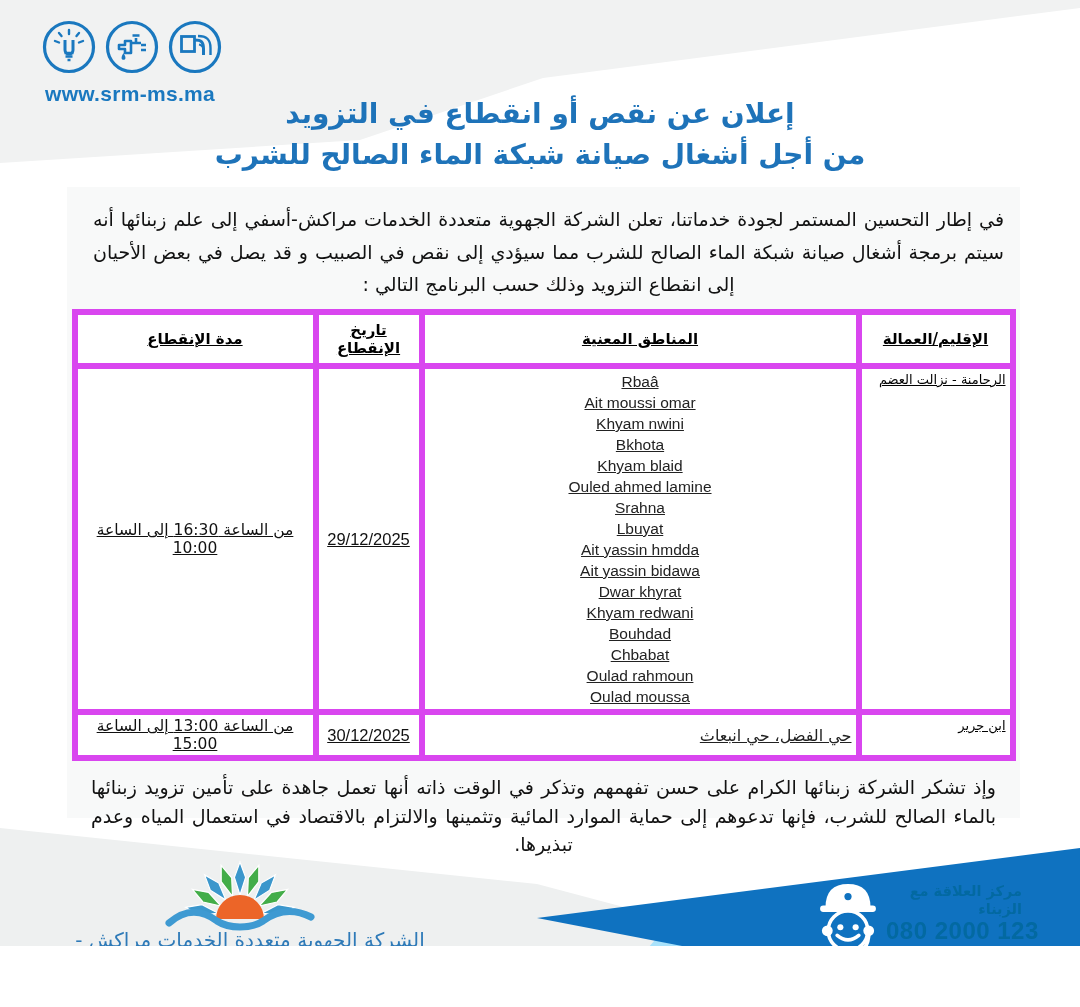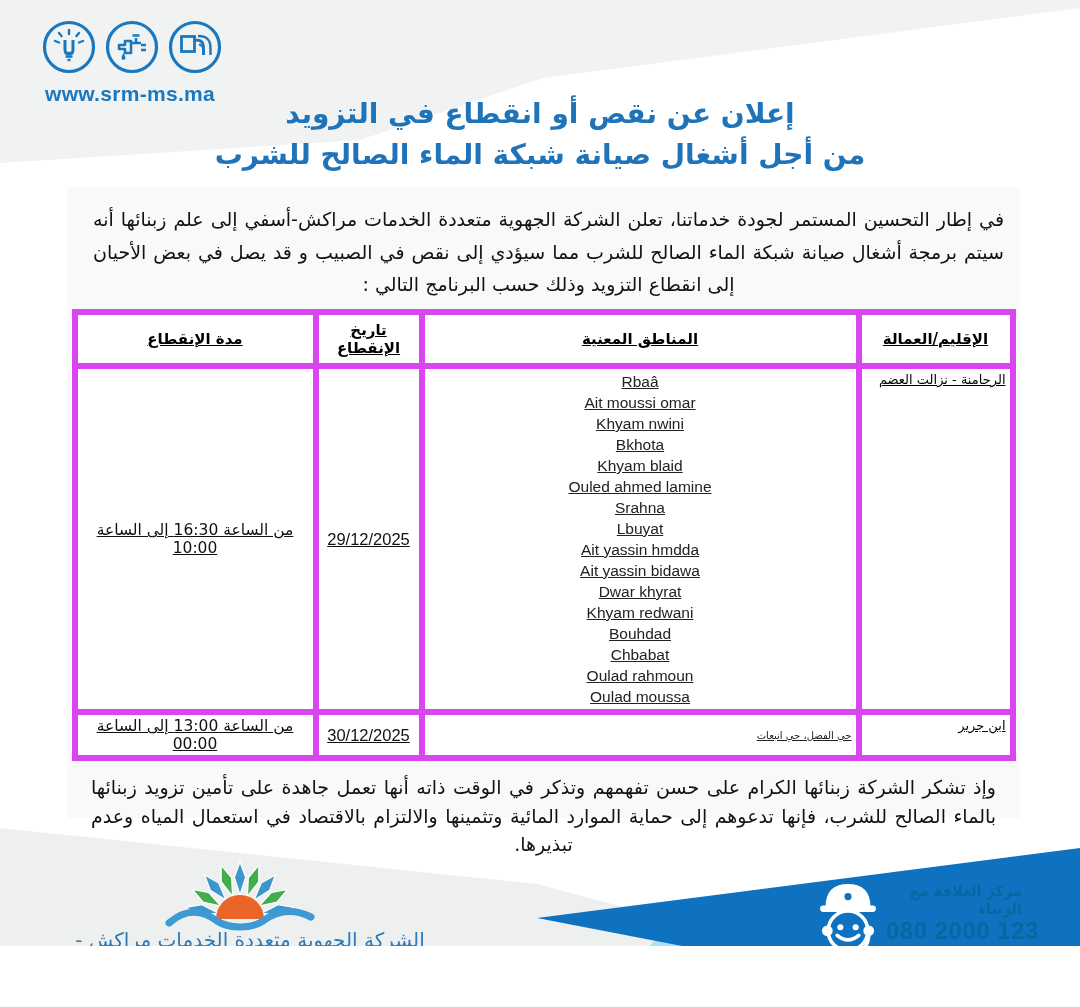--- a/index.html
+++ b/index.html
@@ -56,21 +56,21 @@
     border:2px solid #1c1c1c; background:#ffffff; table-layout:fixed;
   }
   table.outage th, table.outage td { border:6px solid #d946ef;text-decoration:underline; }
   table.outage th {
     font-size:15px; font-weight:bold; color:#000; padding:6px 4px; text-align:center;
   }
   td.c-prov { vertical-align:top; text-align:right; font-size:13px; padding:3px 4px; }
   td.c-areas { text-align:center; padding:2px 4px;
     font-family:"Liberation Sans","DejaVu Sans",sans-serif; font-size:15.5px; color:#222; }
   td.c-areas .area-line { line-height:21px; }
-  td.c-areas.single { text-align:right; font-family:"DejaVu Sans",sans-serif; font-size:10px; }
+  td.c-areas.single { text-align:right; font-family:"DejaVu Sans",sans-serif; font-size:16px; }
   td.c-date { text-align:center; font-size:16.5px; direction:ltr;
     font-family:"Liberation Sans",sans-serif; color:#111; }
   td.c-dur { text-align:center; font-size:15.5px; direction:rtl; color:#111; padding:2px 6px; }
 
   
   .logo-wrap { position:absolute; left:165px; top:843px; }
   .company-ar {
     position:absolute; left:60px; top:928px; width:380px; text-align:center;
     color:#2e7ab8; font-size:20px; direction:rtl;
   }
@@ -177,21 +177,21 @@
             </td>
             <td class="c-date">29/12/2025</td>
             <td class="c-dur">من الساعة 16:30 إلى الساعة 10:00</td>
           </tr>
           <tr>
             <td class="c-prov">ابن جرير</td>
             <td class="c-areas single">
               <div class="area-line">حي الفضل، حي انبعاث</div>
             </td>
             <td class="c-date">30/12/2025</td>
-            <td class="c-dur">من الساعة 13:00 إلى الساعة 00:00</td>
+            <td class="c-dur">من الساعة 13:00 إلى الساعة 15:00</td>
           </tr>
         </tbody>
     </table>
     <p class="para closing" dir="rtl">وإذ تشكر الشركة زبنائها الكرام على حسن تفهمهم وتذكر في الوقت ذاته أنها تعمل جاهدة على تأمين تزويد زبنائها بالماء الصالح للشرب، فإنها تدعوهم إلى حماية الموارد المائية وتثمينها والالتزام بالاقتصاد في استعمال المياه وعدم تبذيرها.</p>
   </div>
 
   <div class="logo-wrap">
     <svg width="150" height="100" viewBox="0 0 150 100">
       <g stroke="#ffffff" stroke-width="1.2">
         <polygon points="53.3,70.2 37,61.6 20.8,64.4 35,72.6" fill="#3b97cc"></polygon>

